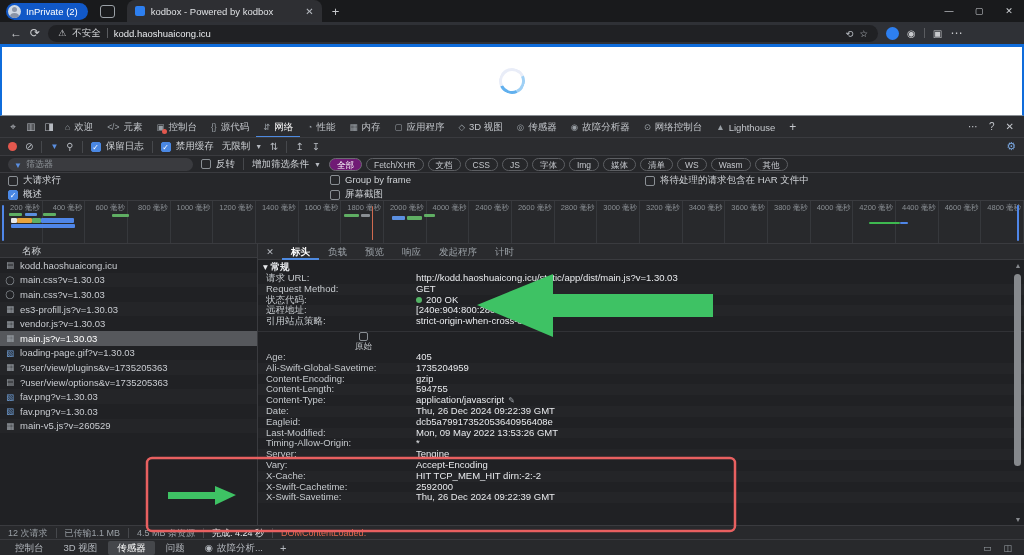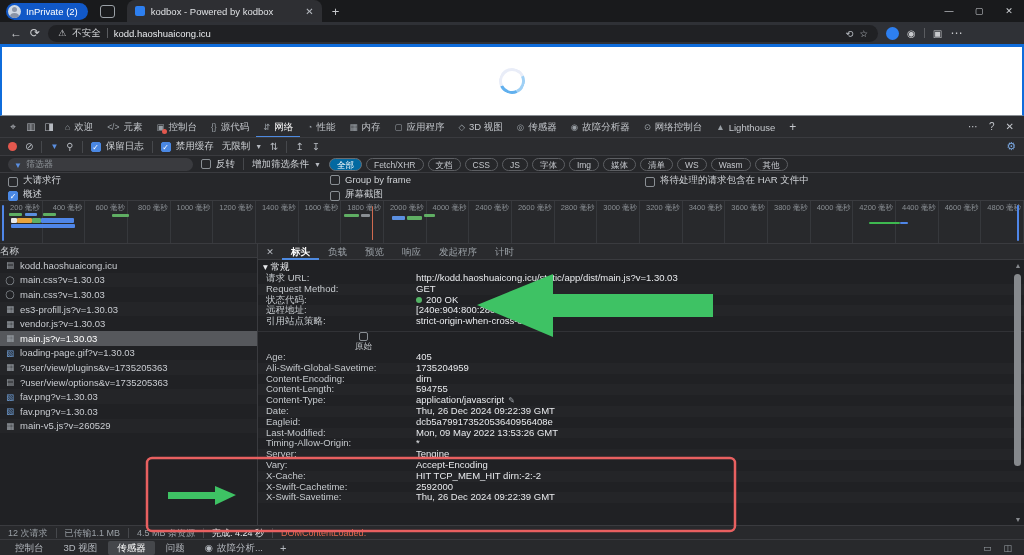--- a/index.html
+++ b/index.html
@@ -47,43 +47,43 @@
   .lbl-group{display:flex;align-items:center;gap:5px;white-space:nowrap}
   .caret{font-size:7px;color:#b6bac0}
   .gear{margin-left:auto;color:#7aa7e0;font-size:11px}
   .filter-row{height:17px;display:flex;align-items:center;gap:8px;padding:0 8px;background:#26272a;border-bottom:1px solid #3a3b3f;font-size:9.5px}
   .filter-box{position:relative}
   .filter-box .funnel{position:absolute;left:6px;top:3px}
   .filter-input{width:185px;height:13px;background:#3a3b3f;border:none;border-radius:7px;color:#cfd2d6;font-size:9px;padding:0 8px 0 18px;outline:none}
   .filter-input::placeholder{color:#8a8f94}
   .chips{display:flex;gap:4px;align-items:center}
   .chip{border:1px solid #5d5f63;border-radius:8px;padding:0 7px;height:13px;line-height:12px;font-size:8.5px;color:#c3c6cb;white-space:nowrap}
-  .chip.selected{background:#0369a1;color:#fff;border-color:#6a6c70}
+  .chip.selected{background:#701a75;color:#fff;border-color:#6a6c70}
   .opts-row{height:14px;position:relative;background:#26272a;font-size:9.5px}
   .opts-row.last{border-bottom:1px solid #3a3b3f}
-  .opt{position:absolute;top:1px;display:flex;gap:5px;align-items:flex-end;white-space:nowrap}
+  .opt{position:absolute;top:1px;display:flex;gap:5px;align-items:center;white-space:nowrap}
   .overview{height:43px;background:#28292c;border-bottom:1px solid #3a3b3f;position:relative;display:flex}
   .tl-cell{flex:1;border-right:1px solid #36383c;font-size:7.5px;color:#8a8f94;text-align:right;padding:2px 2px 0 0;overflow:hidden;white-space:nowrap}
   .bar{position:absolute;border-radius:1px}
   
   .main{height:281px;display:flex}
   .names{width:258px;border-right:1px solid #3a3b3f;display:flex;flex-direction:column;background:#202124}
-  .names-header{height:14px;line-height:14px;background:#2a2b2e;border-bottom:1px solid #3a3b3f;padding-left:0;font-size:9.5px;color:#cfd2d6}
+  .names-header{height:14px;line-height:14px;background:#2a2b2e;border-bottom:1px solid #3a3b3f;padding-left:22px;font-size:9.5px;color:#cfd2d6}
   .req-row{height:14.6px;display:flex;align-items:center;gap:5px;padding-left:5px;font-size:9.5px;color:#c9ccd1;white-space:nowrap;overflow:hidden;flex-shrink:0}
   .req-row:nth-child(even){background:#242528}
   .req-row.selected{background:#56585c;color:#fff}
   .req-icon{font-size:8.5px;color:#9aa0a6;width:10px;text-align:center;flex-shrink:0}
   .req-icon.img{color:#6f9fd8}
   .details{flex:1;display:flex;flex-direction:column;position:relative;background:#202124;overflow:hidden}
   .det-tabs{height:16px;display:flex;align-items:center;background:#2a2b2e;border-bottom:1px solid #3a3b3f;font-size:9.5px}
   .det-close{width:24px;text-align:center;color:#b6bac0;font-size:9px}
   .det-tab{padding:0 9px;height:16px;line-height:16px;color:#9aa0a6;white-space:nowrap}
   .det-tab.selected{color:#fff;box-shadow:inset 0 -2px 0 #4e8ae0;font-weight:bold}
   .det-content{flex:1;position:relative;font-size:9.5px;overflow:hidden}
-  .sec-title{height:13px;line-height:13px;font-weight:normal;color:#e8eaed;padding-left:5px;font-size:9.5px}
+  .sec-title{height:13px;line-height:13px;font-weight:bold;color:#e8eaed;padding-left:5px;font-size:9.5px}
   .kv{display:flex;height:10.8px;line-height:10.8px;padding-left:8px;white-space:nowrap}
   .kv:nth-child(even){background:#242528}
   .k{width:150px;color:#c5c9cd;flex-shrink:0;overflow:hidden}
   .v{color:#e8eaed;overflow:hidden}
   .dot{display:inline-block;width:6px;height:6px;border-radius:50%;background:#53b365;margin-right:4px}
   .pencil{color:#9aa0a6;margin-left:4px;font-size:8px}
   .resp-head{position:relative;height:21px;border-top:1px solid #313236;margin-top:4px}
   .raw{position:absolute;left:97px;top:0;display:flex;flex-direction:column;align-items:center;font-size:8.5px;color:#c5c9cd;gap:0}
   .raw .cb{width:9px;height:9px}
   .sb{position:absolute;right:2px;top:2px;bottom:2px;width:8px;color:#86898d;font-size:7px;text-align:center}
@@ -447,21 +447,21 @@
             <div class="kv">
               <span class="k">Age:</span>
               <span class="v">405</span>
             </div>
             <div class="kv">
               <span class="k">Ali-Swift-Global-Savetime:</span>
               <span class="v">1735204959</span>
             </div>
             <div class="kv">
               <span class="k">Content-Encoding:</span>
-              <span class="v">dirn</span>
+              <span class="v">gzip</span>
             </div>
             <div class="kv">
               <span class="k">Content-Length:</span>
               <span class="v">594755</span>
             </div>
             <div class="kv">
               <span class="k">Content-Type:</span>
               <span class="v">application/javascript<span class="pencil">✎</span></span>
             </div>
             <div class="kv">

